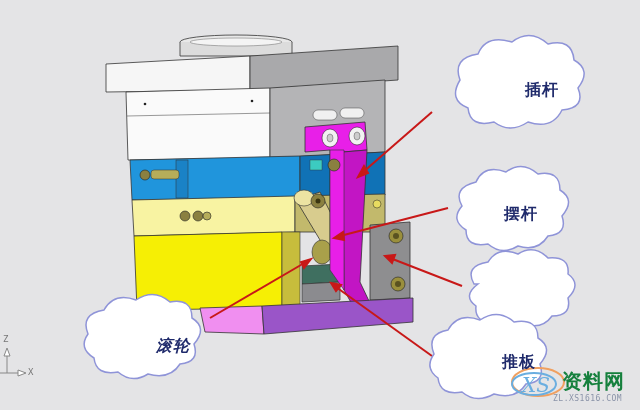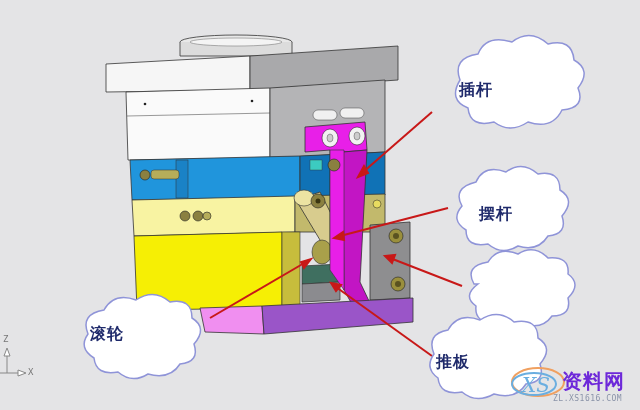--- a/index.html
+++ b/index.html
@@ -9,31 +9,31 @@
     font-family: "DejaVu Sans", sans-serif;
     position: relative;
   }
   .stage { position: absolute; left: 0; top: 0; width: 640px; height: 410px; }
   svg.scene { position: absolute; left: 0; top: 0; }
   .cloud-label {
     position: absolute;
     font-family: "DejaVu Serif", serif;
     font-size: 16px; font-weight: bold;
     color: #1f2a6b;
-    text-align: left;
+    text-align: right;
     width: 100px;
     letter-spacing: 1px;
   }
   .axis-label {
     position: absolute; font-size: 9px; color: #777;
     font-family: "DejaVu Sans Mono", monospace;
   }
   .wm-cn {
     position: absolute; left: 562px; top: 368px;
-    font-size: 20px; font-weight: bold; color: #6d28d9;
+    font-size: 20px; font-weight: bold; color: #15803d;
     letter-spacing: 1px;
     font-family: "DejaVu Sans", sans-serif;
   }
   .wm-en {
     position: absolute; left: 553px; top: 394px;
     font-size: 8px; color: #8a93a8;
     font-family: "DejaVu Sans Mono", monospace;
     letter-spacing: 0.5px;
   }
 </style>
@@ -171,22 +171,22 @@
   </g>
 
   <g>
     <ellipse cx="538" cy="382" rx="26" ry="14" fill="none" stroke="#f0a060" stroke-width="2"></ellipse>
     <ellipse cx="534" cy="384" rx="22" ry="11" fill="none" stroke="#6aaee0" stroke-width="2"></ellipse>
     <text x="522" y="392" font-family="DejaVu Serif, serif" font-style="italic" font-size="20" fill="#6aaee0">XS</text>
   </g>
 </svg>
 
 <div class="cloud-label" style="left:459px; top:80px;">插杆</div>
-<div class="cloud-label" style="left:479px; top:204px;">摆杆</div>
-<div class="cloud-label" style="left:90px; top:324px;">滚轮</div>
+<div class="cloud-label" style="left:438px; top:204px;">摆杆</div>
+<div class="cloud-label" style="left:90px; top:336px;font-style:italic;">滚轮</div>
 <div class="cloud-label" style="left:436px; top:352px;">推板</div>
 
 <span class="axis-label" style="left:3px; top:334px;">Z</span>
 <span class="axis-label" style="left:28px; top:367px;">X</span>
 
 <div class="wm-cn">资料网</div>
 <div class="wm-en">ZL.XS1616.COM</div>
 </div>
 
 </body></html>

